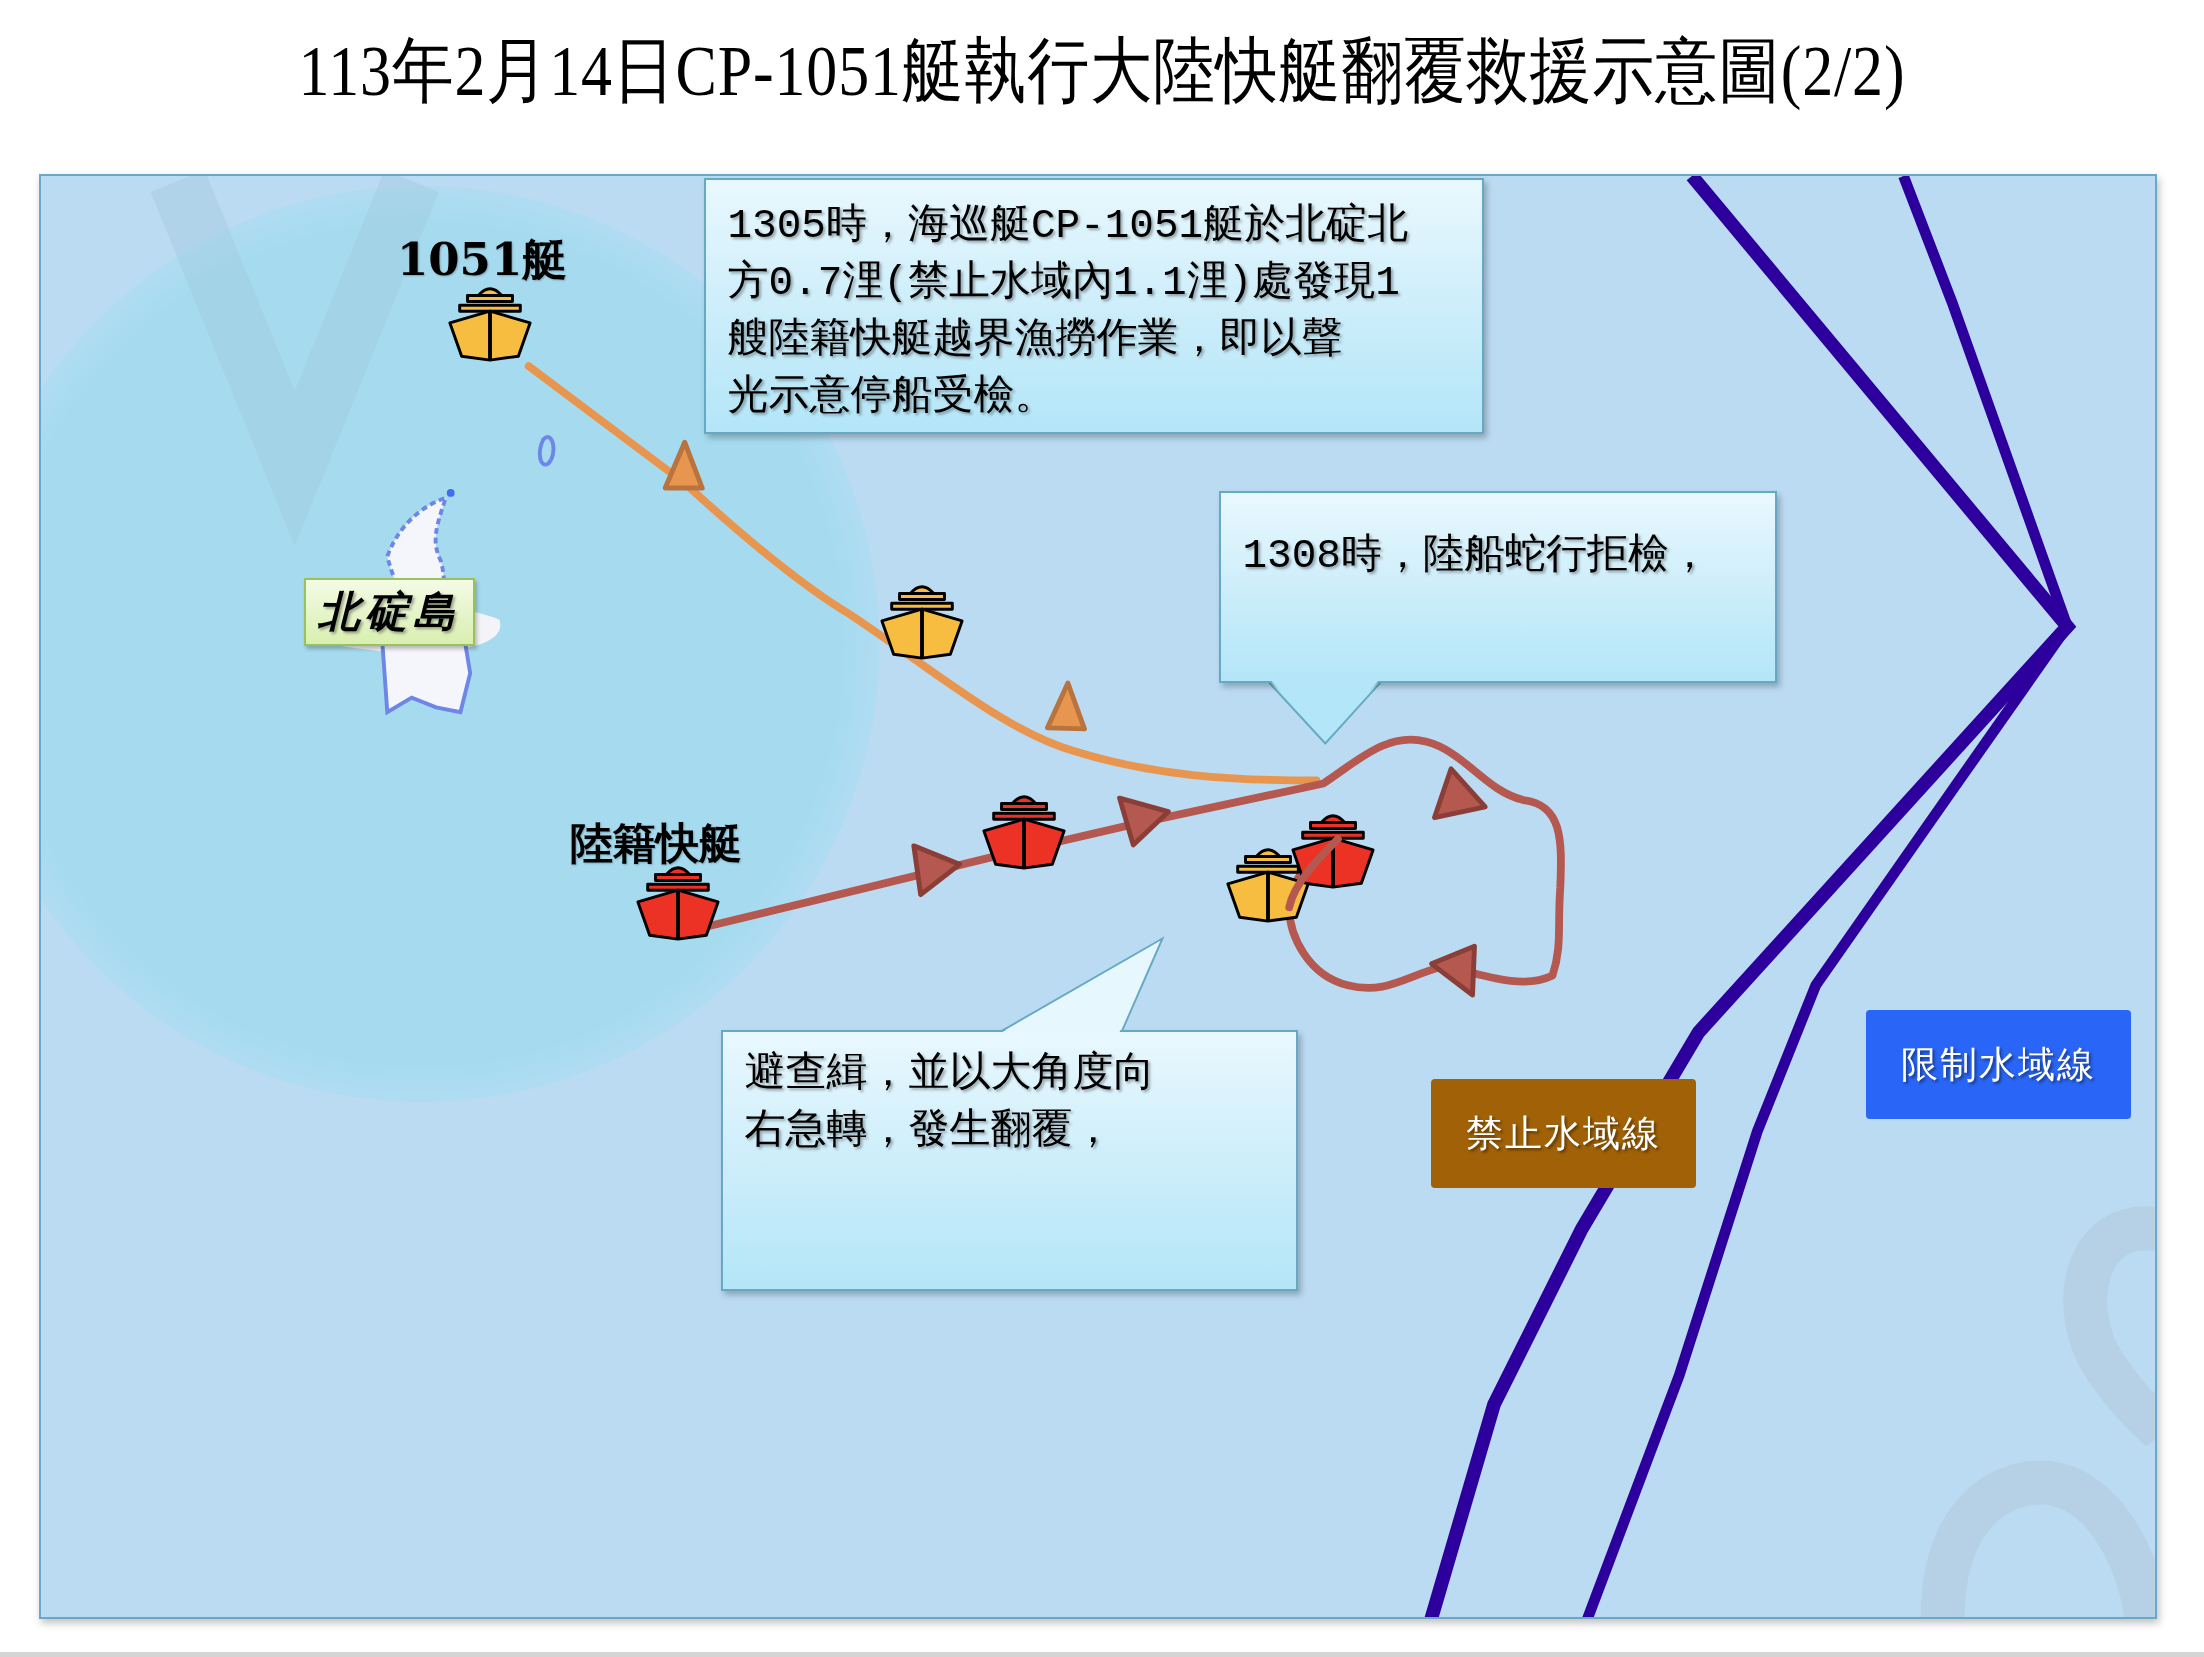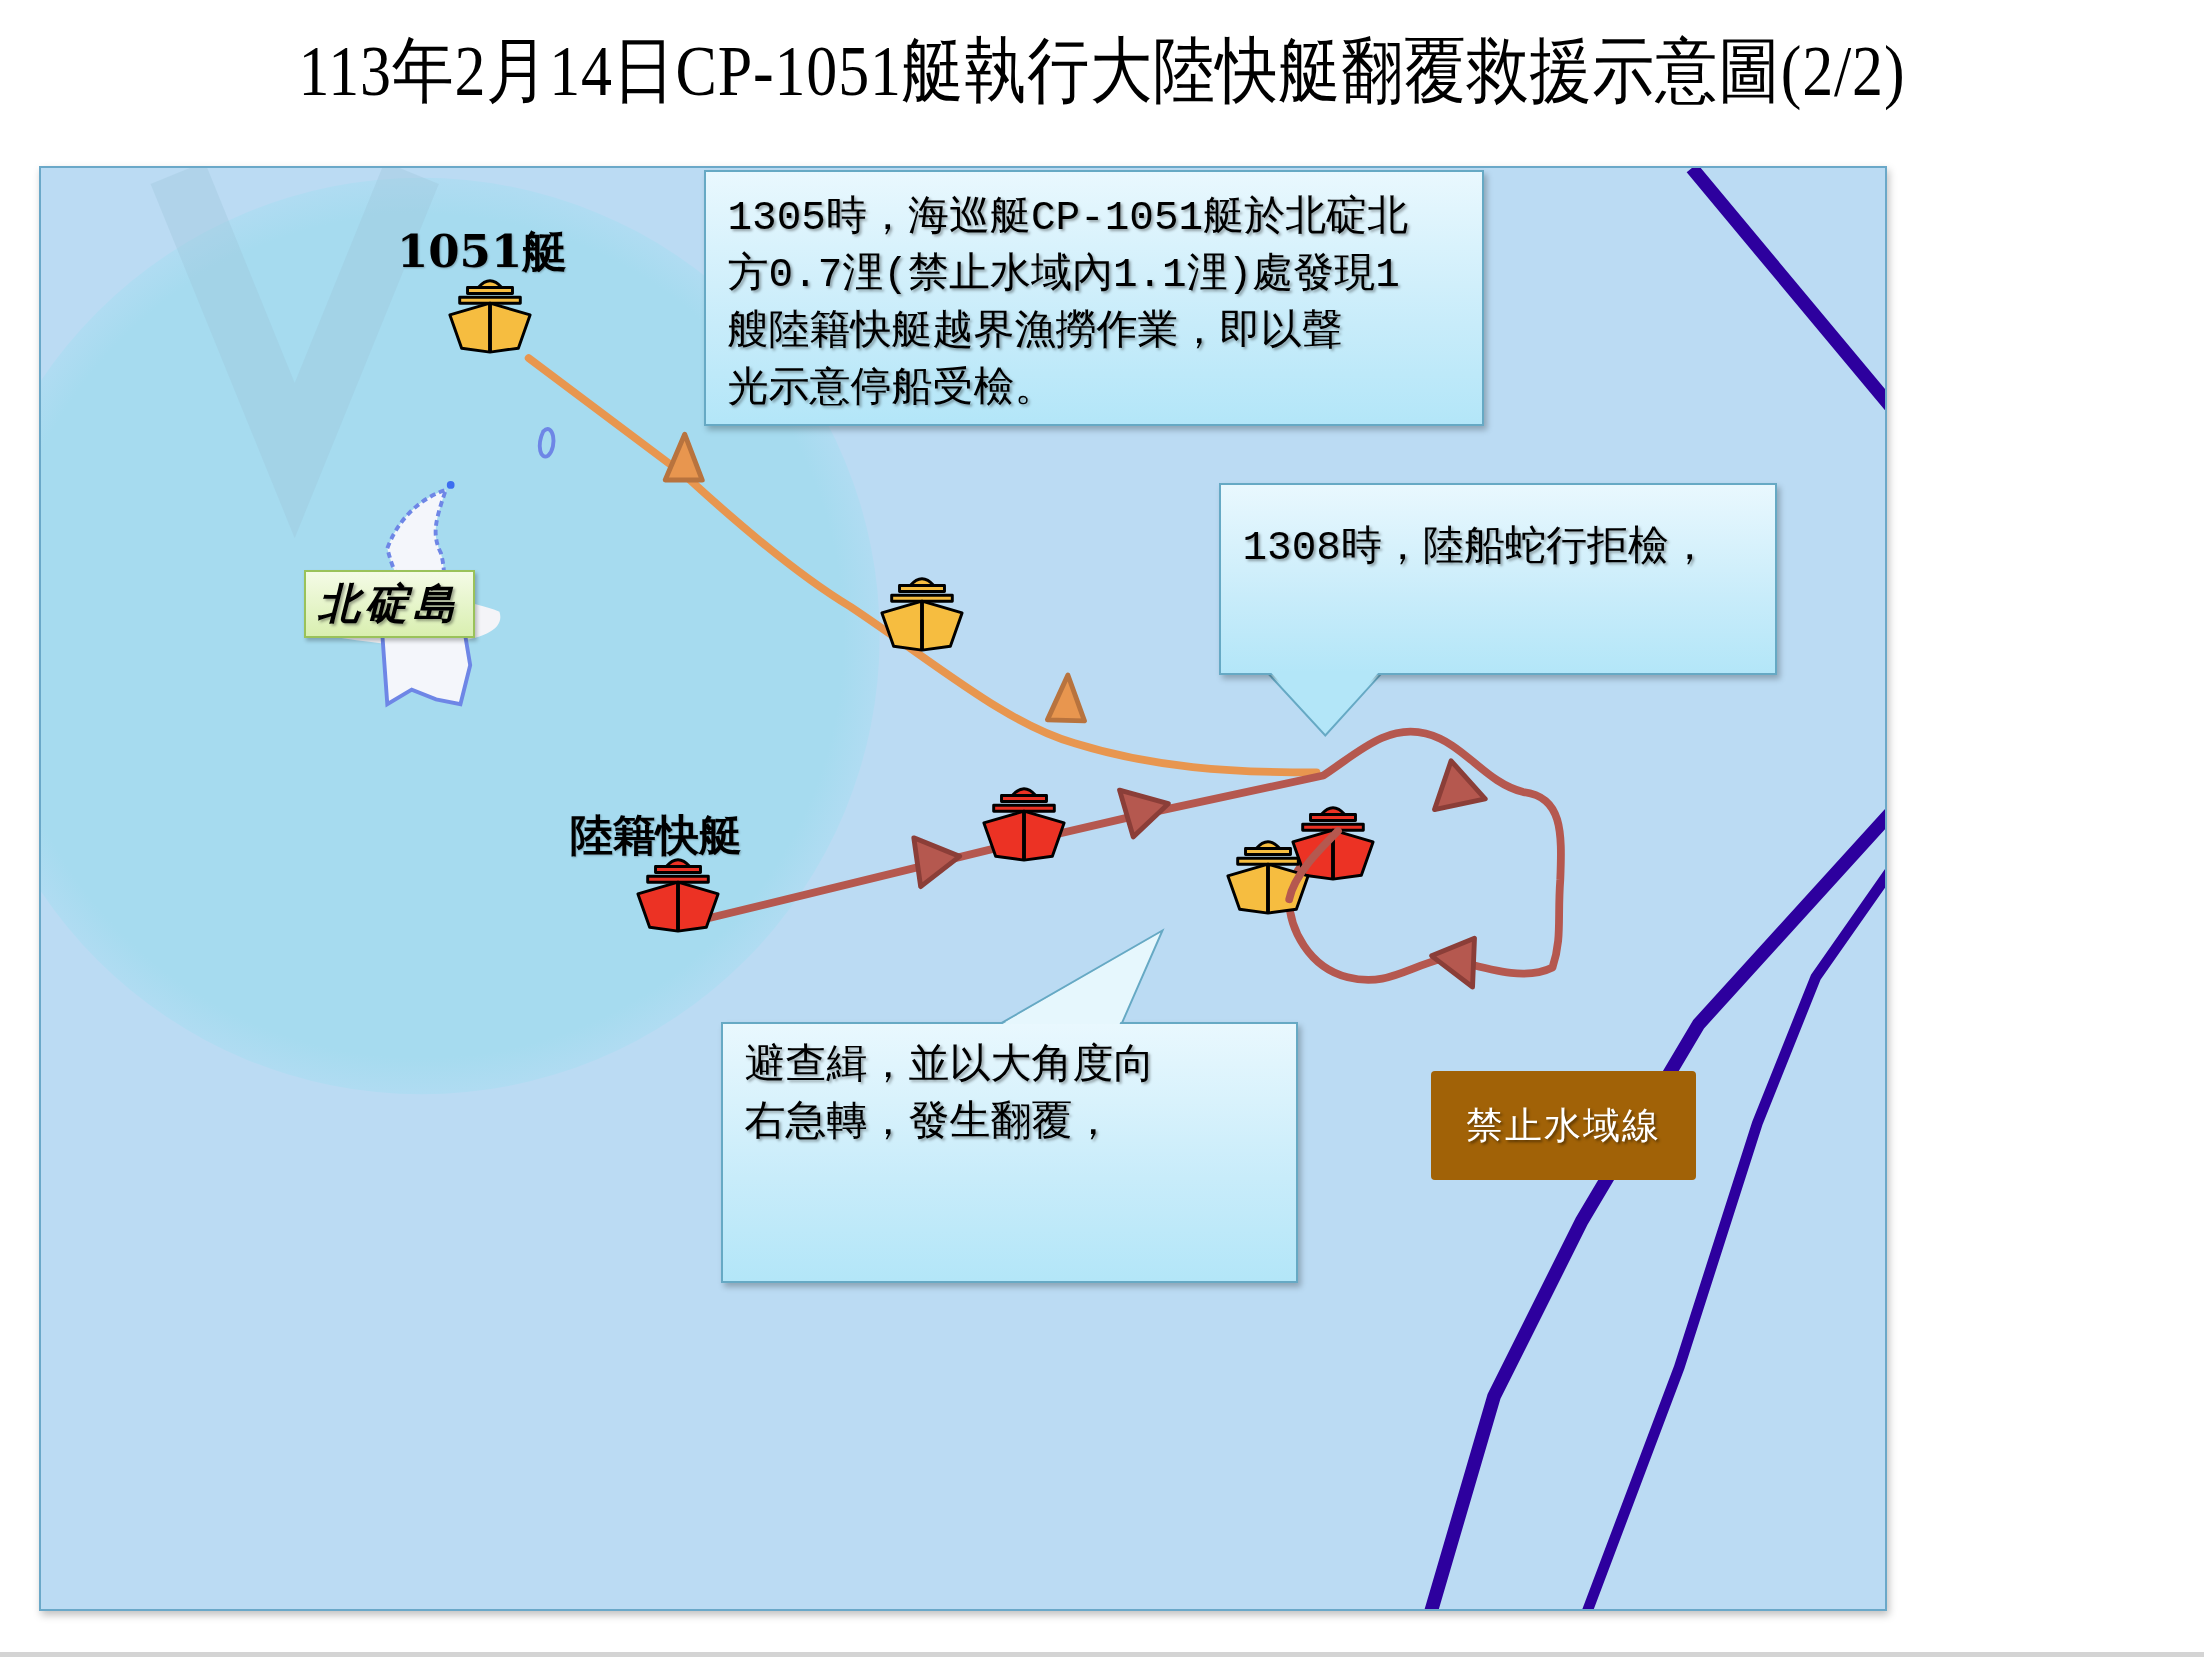--- a/index.html
+++ b/index.html
@@ -10,21 +10,21 @@
   .title {
     position: absolute; left: 0; top: 27px; width: 2204px; text-align: center;
     font-family: "Liberation Serif", "DejaVu Serif", serif;
     font-size: 72px; line-height: 88px; color: #000; letter-spacing: 1px;
     transform: scaleX(0.86); transform-origin: 50% 50%;
   }
   .bottom-rule {
     position: absolute; left: 0; top: 1652px; width: 2204px; height: 5.9px; background: #d4d4d4;
   }
   .map {
-    position: absolute; left: 39px; top: 166px; width: 1848px; height: 1445px;
+    position: absolute; left: 39px; top: 174px; width: 2118px; height: 1445px;
     background: #bbdbf3; border: 2px solid #6aa8c8; box-sizing: border-box;
     box-shadow: 2px 3.9px 7.8px rgba(0,0,0,0.25); overflow: hidden;
   }
   .map svg.bg { position: absolute; left: 0; top: 0; }
   .callout {
     position: absolute; box-sizing: border-box;
     background: linear-gradient(to bottom, #e9f8fe 0%, #c8ecfa 60%, #b3e6f8 100%);
     border: 2px solid #66a9c4;
     box-shadow: 2.9px 3.9px 5.9px rgba(0,0,0,0.25);
     font-family: Liberation Mono, monospace;
@@ -153,20 +153,21 @@
 
   <svg style="position:absolute;left:0;top:0" width="2123" height="1445" viewBox="40 170 2177 1482">
     <path d="M1370 850 C1350 870 1325 895 1320 920" fill="none" stroke="#b5584f" stroke-width="8" stroke-linecap="round"></path>
   </svg>
 
   <div class="label" style="left:356px;top:54px;font-size:45px;">1051艇</div>
   <div class="label" style="left:529px;top:639px;font-size:43px;">陸籍快艇</div>
   <div class="tag island-tag" style="left:263px;top:402px;width:171px;height:68px;">北碇島</div>
 
   <div class="tag zone-tag" style="left:1390px;top:903px;width:265px;height:109px;background:#a16207;">禁止水域線</div>
+  <div class="tag zone-tag" style="left:1825px;top:834px;width:265px;height:109px;background:#2965f6;">限制水域線</div>
 
   <div class="callout" style="left:663px;top:2px;width:780px;height:256px;padding:17.6px 0 0 21.5px;font-size:41px;line-height:57px;">
     <span class="line">1305時，海巡艇CP-1051艇於北碇北</span>
     <span class="line">方0.7浬(禁止水域內1.1浬)處發現1</span>
     <span class="line">艘陸籍快艇越界漁撈作業，即以聲</span>
     <span class="line">光示意停船受檢。</span>
   </div>
 
   <svg style="position:absolute;left:0;top:0;pointer-events:none" width="2123" height="1445" viewBox="40 170 2177 1482">
     <polygon points="1298,688 1357,752 1415,688" fill="#b3e6f8" stroke="#66a9c4" stroke-width="2"></polygon>

